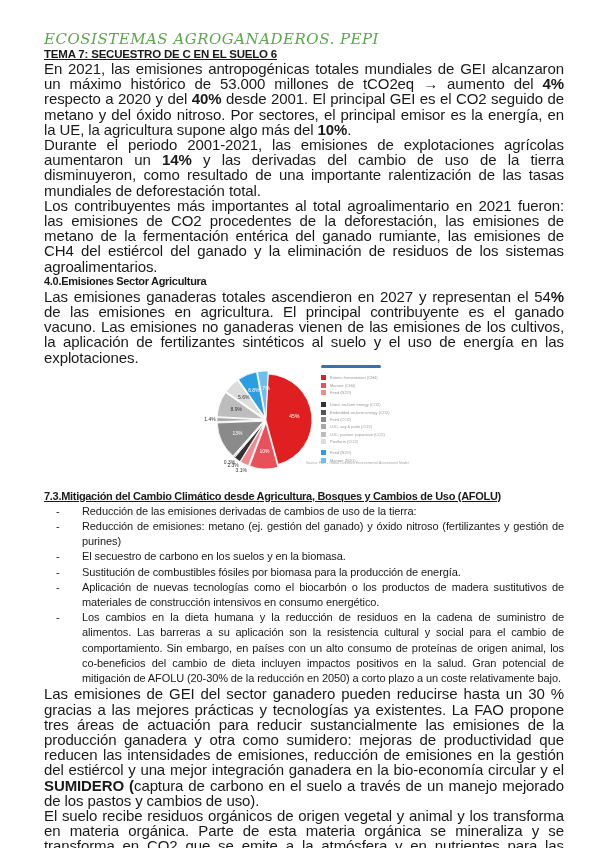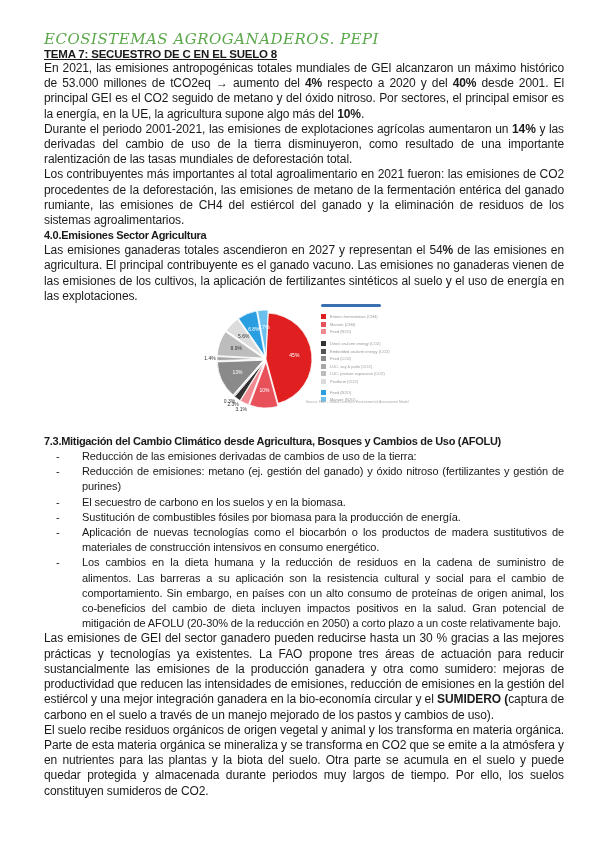--- a/index.html
+++ b/index.html
@@ -3,21 +3,21 @@
   <meta charset="utf-8">
   <style>
     html, body { margin: 0; padding: 0; background: #ffffff; }
     body { width: 600px; height: 848px; position: relative; overflow: hidden;
       font-family: "Liberation Sans", sans-serif; color: #1a1a1a; }
     .page { position: absolute; left: 44px; top: 30px; width: 520px; }
     .doc-title { font-family: "DejaVu Serif", serif; font-style: italic; color: #5aa84a;
       font-size: 15px; letter-spacing: 0.5px; line-height: 18px; margin: 0; font-weight: normal; }
     .tema { font-weight: bold; font-size: 11.5px; text-decoration: underline; line-height: 13px;
       margin: 0; letter-spacing: -0.2px; }
-    p { margin: 0; font-size: 12px; line-height: 15.2px; text-align: justify; letter-spacing: -0.1px; }
+    p { margin: 0; font-size: 15px; line-height: 15.2px; text-align: justify; letter-spacing: -0.1px; }
     h2 { margin: 0; font-size: 11px; font-weight: bold; line-height: 15px; letter-spacing: -0.3px; }
     b { font-weight: bold; }
     ul.dash { list-style: none; margin: 0; padding: 0 0 0 38px; }
     ul.dash li { position: relative; font-size: 11px; line-height: 15.2px; text-align: justify; letter-spacing: -0.1px; }
     ul.dash li::before { content: "-"; position: absolute; left: -26px; }
     ul.dash ul.dash { padding-left: 38px; }
     ul.dash ul.dash li::before { left: -24px; }
     .chart-wrap { position: relative; width: 520px; height: 110px; margin: 0; }
     .pie { position: absolute; left: 160px; top: 0; width: 120px; height: 110px; }
     .legend { position: absolute; left: 273px; top: 0; width: 100px; height: 110px; }
@@ -27,21 +27,21 @@
     .legend-label { font-size: 4px; color: #999; white-space: nowrap; line-height: 5px; }
     .chart-caption { position: absolute; left: 262px; top: 96px; font-size: 3.5px; color: #aaa; white-space: nowrap; }
     .pie-label { font-size: 5px; fill: #333; font-family: "Liberation Sans", sans-serif; }
     .pie-label.light { fill: #fff; }
   </style>
 </head>
 <body>
 
 <div class="page">
   <h1 class="doc-title">ECOSISTEMAS AGROGANADEROS. PEPI</h1>
-  <div class="tema">TEMA 7: SECUESTRO DE C EN EL SUELO 8</div>
+  <div class="tema">TEMA 7: SECUESTRO DE C EN EL SUELO 6</div>
 
   <p><span>En 2021, las emisiones antropogénicas totales mundiales de GEI alcanzaron un máximo histórico de 53.000 millones de tCO2eq → aumento del </span><b>4%</b><span> respecto a 2020 y del </span><b>40%</b><span> desde 2001.  El principal GEI es el CO2 seguido de metano y del óxido nitroso. Por sectores, el principal emisor es la energía, en la UE, la agricultura supone algo más del </span><b>10%</b><span>.</span></p>
 
   <p><span>Durante el periodo 2001-2021, las emisiones de explotaciones agrícolas aumentaron un </span><b>14%</b><span> y las derivadas del cambio de uso de la tierra disminuyeron, como resultado de una importante ralentización de las tasas mundiales de deforestación total.</span></p>
   <p>Los contribuyentes más importantes al total agroalimentario en 2021 fueron:  las emisiones de CO2 procedentes de la deforestación, las emisiones de metano de la fermentación entérica del ganado rumiante, las emisiones de CH4 del estiércol del ganado y la eliminación de residuos de los sistemas agroalimentarios.</p>
 
   <h2>4.0.Emisiones Sector Agricultura</h2>
   <p><span>Las emisiones ganaderas totales ascendieron en 2027 y representan el 54</span><b>%</b><span> de las emisiones en agricultura. El principal contribuyente es el ganado vacuno. Las emisiones no ganaderas vienen de las emisiones de los cultivos, la aplicación de fertilizantes sintéticos al suelo y el uso de energía en las explotaciones.</span></p>
 
   <div class="chart-wrap">
@@ -112,21 +112,21 @@
           <span class="legend-label">Feed (N2O)</span>
         </div>
         <div class="legend-item" style="top: 92.07px;">
           <span class="legend-swatch" style="background: rgb(108, 192, 238);"></span>
           <span class="legend-label">Manure (N2O)</span>
         </div>
       </div>
     <div class="chart-caption">Source: FAO - Global Livestock Environmental Assessment Model</div>
   </div>
 
-  <h2 style="margin-top:20px;">7.3.Mitigación del Cambio Climático desde Agricultura, Bosques y Cambios de Uso (AFOLU)</h2>
+  <h2 style="margin-top:14px;text-decoration:underline;">7.3.Mitigación del Cambio Climático desde Agricultura, Bosques y Cambios de Uso (AFOLU)</h2>
   <ul class="dash" id="afolu-list">
       <li><span>Reducción de las emisiones derivadas de cambios de uso de la tierra:</span></li>
       <li><span>Reducción de emisiones: metano (ej. gestión del ganado) y óxido nitroso (fertilizantes y gestión de purines)</span></li>
       <li><span>El secuestro de carbono en los suelos y en la biomasa.</span></li>
       <li><span>Sustitución de combustibles fósiles por biomasa para la producción de energía.</span></li>
       <li><span>Aplicación de nuevas tecnologías como el biocarbón o los productos de madera sustitutivos de materiales de construcción intensivos en consumo energético.</span></li>
       <li><span>Los cambios en la dieta humana y la reducción de residuos en la cadena de suministro de alimentos. Las barreras a su aplicación son la resistencia cultural y social para el cambio de comportamiento. Sin embargo, en países con un alto consumo de proteínas de origen animal, los co-beneficios del cambio de dieta incluyen impactos positivos en la salud. Gran potencial de mitigación de AFOLU (20-30% de la reducción en 2050) a corto plazo a un coste relativamente bajo.</span></li>
     </ul>
 
   <p><span>Las emisiones de GEI del sector ganadero pueden reducirse hasta un 30 % gracias a las mejores prácticas y tecnologías ya existentes. La FAO propone tres áreas de actuación para reducir sustancialmente las emisiones de la producción ganadera y otra como sumidero:  mejoras de productividad que reducen las intensidades de emisiones, reducción de emisiones en la gestión del estiércol y una mejor integración ganadera en la bio-economía circular y el </span><b>SUMIDERO (</b><span>captura de carbono en el suelo a través de un manejo mejorado de los pastos y cambios de uso).</span></p>

